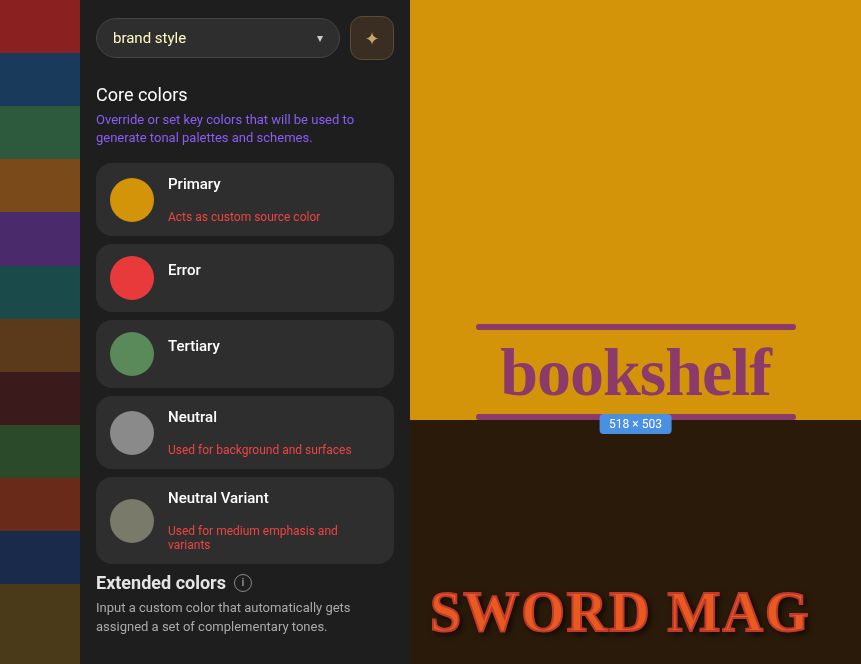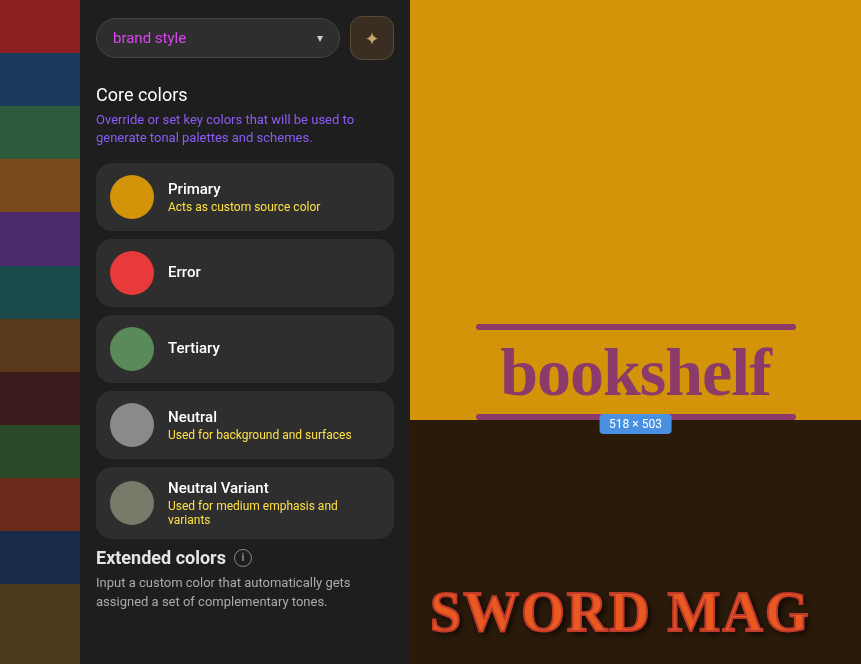--- a/index.html
+++ b/index.html
@@ -66,21 +66,21 @@
       border-radius: 24px;
       color: #fff;
       font-size: 15px;
       padding: 10px 16px;
       display: flex;
       align-items: center;
       justify-content: space-between;
       cursor: pointer;
     }
     .brand-select-text {
-      color: #d946ef;
+      color: #fef9c3;
       font-size: 15px;
     }
     .chevron-down {
       color: #ccc;
       font-size: 12px;
     }
     .magic-btn {
       width: 44px;
       height: 44px;
       background: #3a2e22;
@@ -125,23 +125,23 @@
       border-radius: 50%;
       flex-shrink: 0;
     }
     .color-info {}
     .color-name {
       color: #fff;
       font-size: 15px;
       font-weight: 500;
     }
     .color-desc {
-      color: #fde047;
+      color: #ef4444;
       font-size: 12px;
-      margin-top: 2px;
+      margin-top: 17px;
     }
 
     
     .extended-title {
       display: flex;
       align-items: center;
       gap: 8px;
       margin-top: 8px;
       margin-bottom: 6px;
     }

